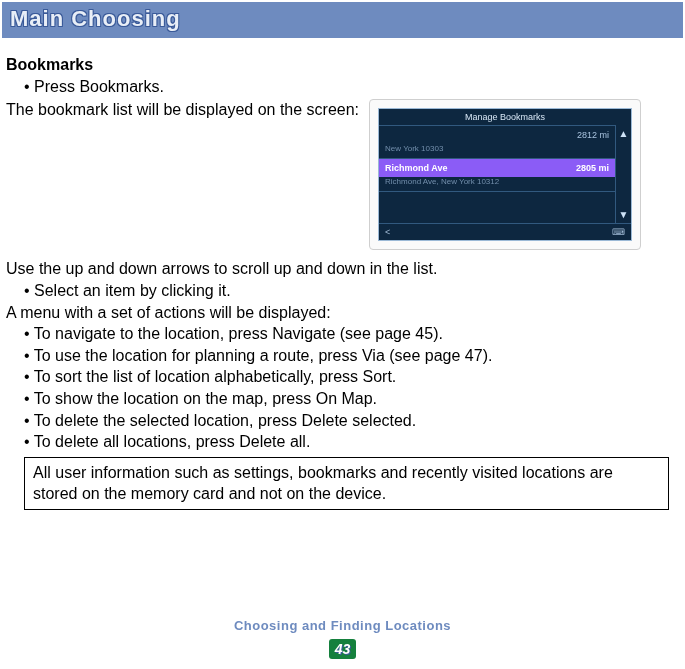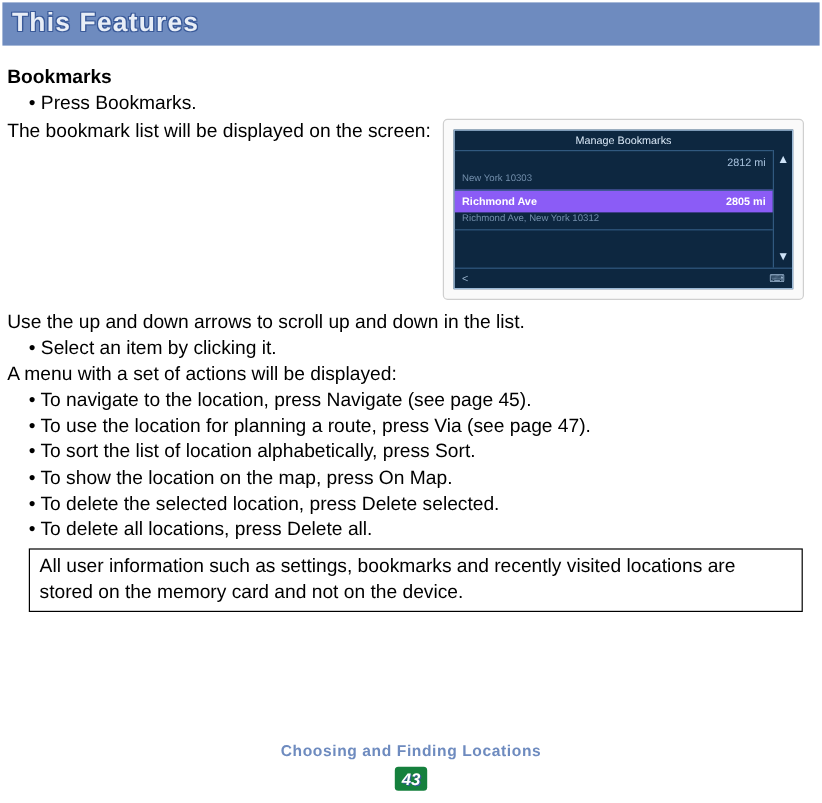--- a/index.html
+++ b/index.html
@@ -47,21 +47,21 @@
     align-items: flex-start;
     gap: 10px;
     margin-top: 2px;
   }
   .row-with-image .txt { flex: 0 0 auto; }
   .screenshot-frame {
     border: 1px solid #cfcfcf;
     border-radius: 4px;
     padding: 8px;
     margin-bottom: 8px;
-    width: 301px;
+    width: 272px;
     background: #fafafa;
   }
   .bm-screen {
     background: #0d2740;
     color: #cfe3f7;
     font-family: Arial, sans-serif;
     font-size: 9px;
     border: 1px solid #9bb9d6;
   }
   .bm-title {
@@ -127,21 +127,21 @@
     padding: 2px 6px;
     border-radius: 3px;
     font-style: italic;
     text-shadow: 1px 1px 0 #3a5a99;
   }
 </style>
 </head>
 <body>
 
 <div class="header-bar">
-  <h1>This Features</h1>
+  <h1>Main Choosing</h1>
 </div>
 
 <div class="content">
   <p class="section-name">Bookmarks</p>
   <div class="bullet">• Press Bookmarks.</div>
 
   <div class="row-with-image">
     <div class="txt">The bookmark list will be displayed on the screen:</div>
     <div class="screenshot-frame">
       <div class="bm-screen">

